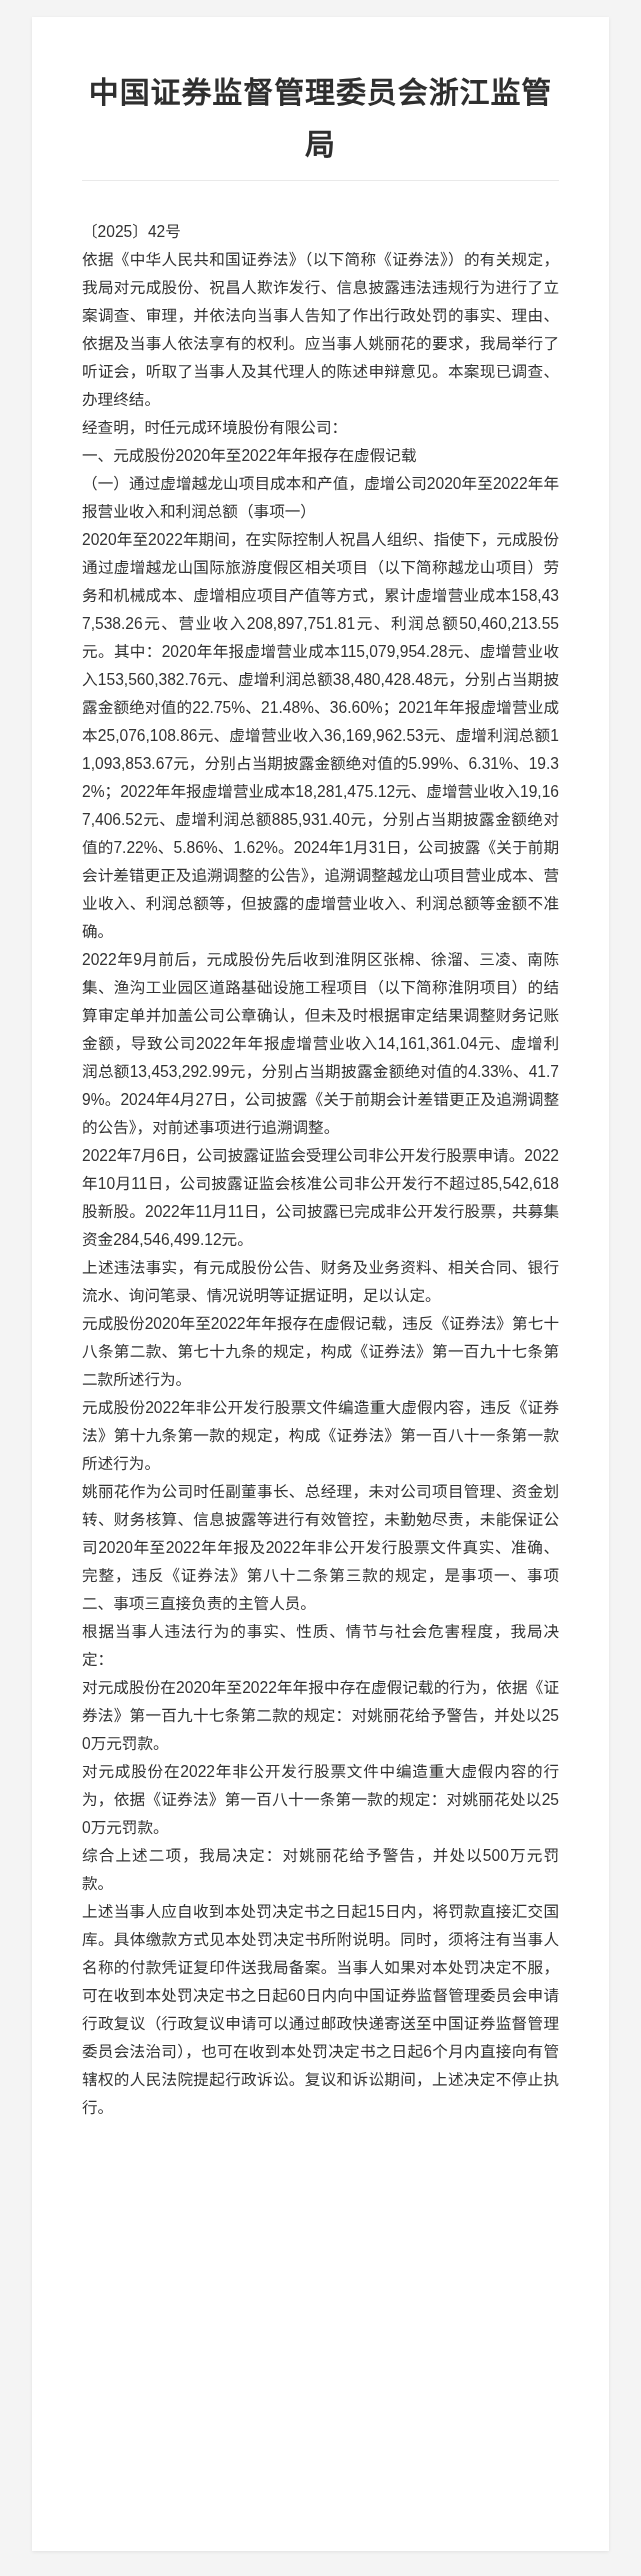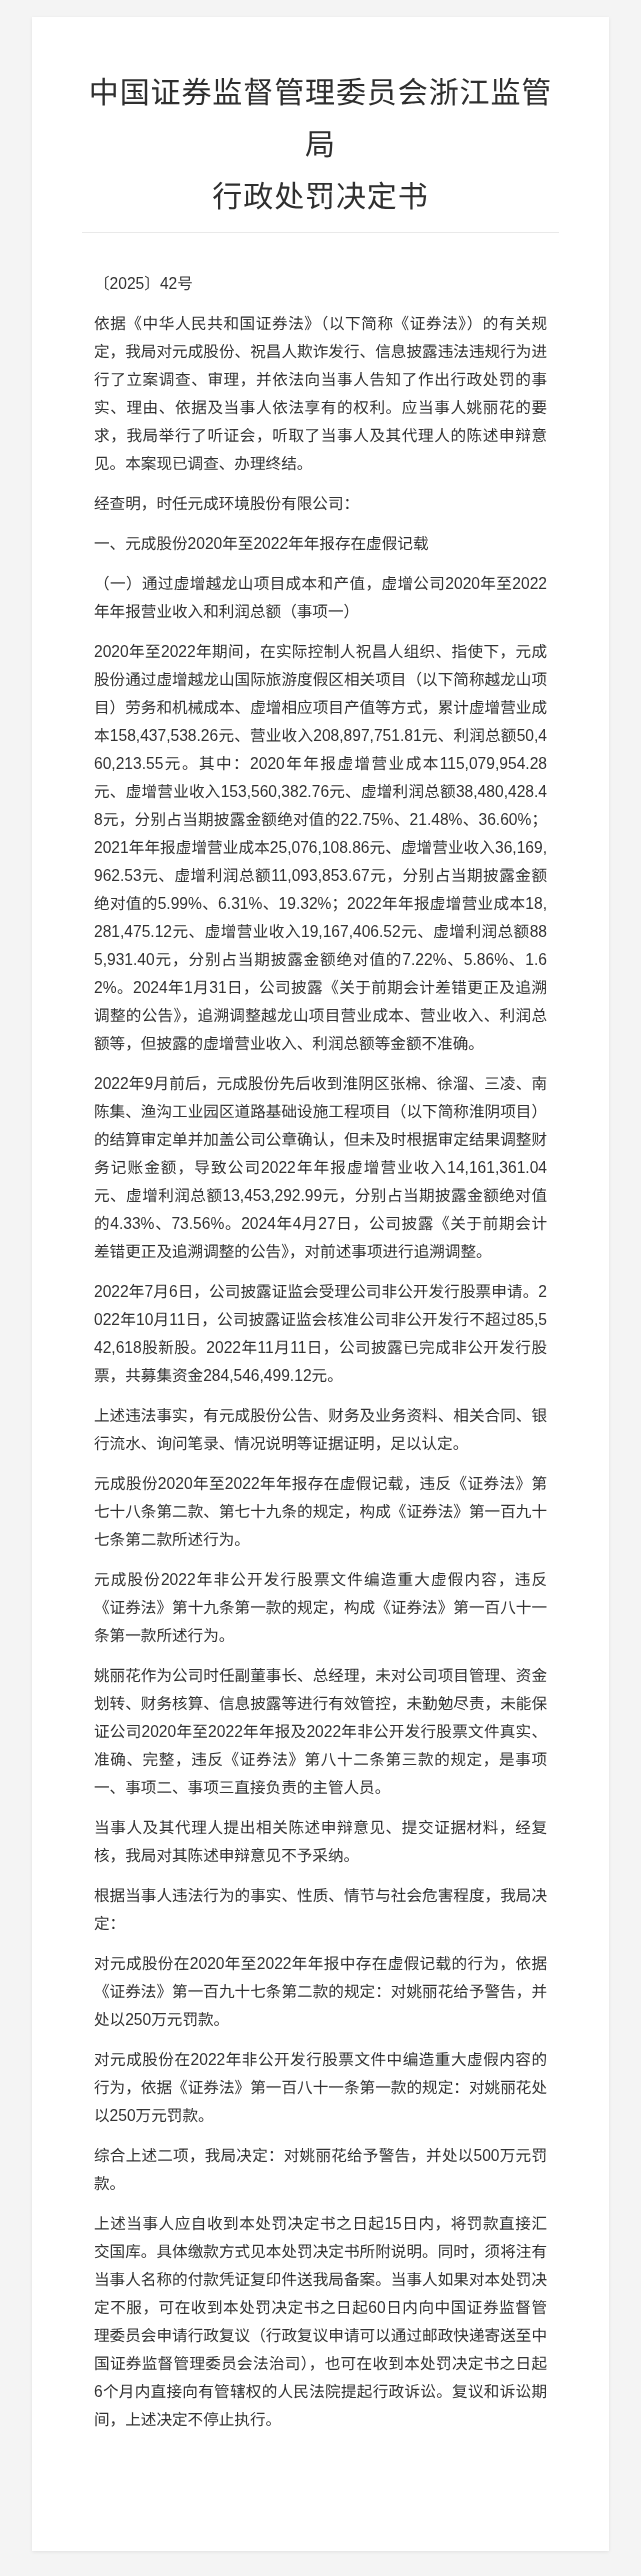--- a/index.html
+++ b/index.html
@@ -17,67 +17,65 @@
   .card {
     width: 577px;
     margin: 16.5px auto 0 auto;
     min-height: 2534px;
     background: #ffffff;
     box-shadow: 0 0.9px 3.7px rgba(0,0,0,0.08);
     padding: 50px 50px 55px 50px;
   }
   .doc-title {
     font-size: 30px;
-    font-weight: 400;
+    font-weight: 700;
     color: #2f2f2f;
     text-align: center;
     line-height: 52px;
     letter-spacing: 0.9px;
   }
   .doc-title span { display: block; }
   .title-divider {
     border: none;
     border-top: 0.9px solid #e9e9e9;
     margin: 9.2px 0 37px 0;
   }
   .doc-body {
     color: #333333;
     font-size: 15.6px;
     line-height: 28px;
     text-align: justify;
     text-justify: inter-ideograph;
     word-break: break-all;
   }
-  .doc-body p { margin: 12px; }
+  .doc-body p { margin: 0; }
 </style>
 </head>
 <body>
 
 <div class="card">
   <h1 class="doc-title">
     <span>中国证券监督管理委员会浙江监管局</span>
-    <span>行政处罚决定书</span>
   </h1>
   <hr class="title-divider">
   <div class="doc-body">
     <p>〔2025〕42号</p>
     <div>
 
         <p>依据《中华人民共和国证券法》（以下简称《证券法》）的有关规定，我局对元成股份、祝昌人欺诈发行、信息披露违法违规行为进行了立案调查、审理，并依法向当事人告知了作出行政处罚的事实、理由、依据及当事人依法享有的权利。应当事人姚丽花的要求，我局举行了听证会，听取了当事人及其代理人的陈述申辩意见。本案现已调查、办理终结。</p>
         <p>经查明，时任元成环境股份有限公司：</p>
         <p>一、元成股份2020年至2022年年报存在虚假记载</p>
         <p>（一）通过虚增越龙山项目成本和产值，虚增公司2020年至2022年年报营业收入和利润总额（事项一）</p>
         <p>2020年至2022年期间，在实际控制人祝昌人组织、指使下，元成股份通过虚增越龙山国际旅游度假区相关项目（以下简称越龙山项目）劳务和机械成本、虚增相应项目产值等方式，累计虚增营业成本158,437,538.26元、营业收入208,897,751.81元、利润总额50,460,213.55元。其中：2020年年报虚增营业成本115,079,954.28元、虚增营业收入153,560,382.76元、虚增利润总额38,480,428.48元，分别占当期披露金额绝对值的22.75%、21.48%、36.60%；2021年年报虚增营业成本25,076,108.86元、虚增营业收入36,169,962.53元、虚增利润总额11,093,853.67元，分别占当期披露金额绝对值的5.99%、6.31%、19.32%；2022年年报虚增营业成本18,281,475.12元、虚增营业收入19,167,406.52元、虚增利润总额885,931.40元，分别占当期披露金额绝对值的7.22%、5.86%、1.62%。2024年1月31日，公司披露《关于前期会计差错更正及追溯调整的公告》，追溯调整越龙山项目营业成本、营业收入、利润总额等，但披露的虚增营业收入、利润总额等金额不准确。</p>
-        <p>2022年9月前后，元成股份先后收到淮阴区张棉、徐溜、三凌、南陈集、渔沟工业园区道路基础设施工程项目（以下简称淮阴项目）的结算审定单并加盖公司公章确认，但未及时根据审定结果调整财务记账金额，导致公司2022年年报虚增营业收入14,161,361.04元、虚增利润总额13,453,292.99元，分别占当期披露金额绝对值的4.33%、73.56%。2024年4月27日，公司披露《关于前期会计差错更正及追溯调整的公告》，对前述事项进行追溯调整。</p>
+        <p>2022年9月前后，元成股份先后收到淮阴区张棉、徐溜、三凌、南陈集、渔沟工业园区道路基础设施工程项目（以下简称淮阴项目）的结算审定单并加盖公司公章确认，但未及时根据审定结果调整财务记账金额，导致公司2022年年报虚增营业收入14,161,361.04元、虚增利润总额13,453,292.99元，分别占当期披露金额绝对值的4.33%、41.79%。2024年4月27日，公司披露《关于前期会计差错更正及追溯调整的公告》，对前述事项进行追溯调整。</p>
         <p>2022年7月6日，公司披露证监会受理公司非公开发行股票申请。2022年10月11日，公司披露证监会核准公司非公开发行不超过85,542,618股新股。2022年11月11日，公司披露已完成非公开发行股票，共募集资金284,546,499.12元。</p>
         <p>上述违法事实，有元成股份公告、财务及业务资料、相关合同、银行流水、询问笔录、情况说明等证据证明，足以认定。</p>
         <p>元成股份2020年至2022年年报存在虚假记载，违反《证券法》第七十八条第二款、第七十九条的规定，构成《证券法》第一百九十七条第二款所述行为。</p>
         <p>元成股份2022年非公开发行股票文件编造重大虚假内容，违反《证券法》第十九条第一款的规定，构成《证券法》第一百八十一条第一款所述行为。</p>
         <p>姚丽花作为公司时任副董事长、总经理，未对公司项目管理、资金划转、财务核算、信息披露等进行有效管控，未勤勉尽责，未能保证公司2020年至2022年年报及2022年非公开发行股票文件真实、准确、完整，违反《证券法》第八十二条第三款的规定，是事项一、事项二、事项三直接负责的主管人员。</p>
-        <p>当事人及其代理人提出相关陈述申辩意见、提交证据材料，经复核，我局对其陈述申辩意见不予采纳。</p>
         <p>根据当事人违法行为的事实、性质、情节与社会危害程度，我局决定：</p>
         <p>对元成股份在2020年至2022年年报中存在虚假记载的行为，依据《证券法》第一百九十七条第二款的规定：对姚丽花给予警告，并处以250万元罚款。</p>
         <p>对元成股份在2022年非公开发行股票文件中编造重大虚假内容的行为，依据《证券法》第一百八十一条第一款的规定：对姚丽花处以250万元罚款。</p>
         <p>综合上述二项，我局决定：对姚丽花给予警告，并处以500万元罚款。</p>
         <p>上述当事人应自收到本处罚决定书之日起15日内，将罚款直接汇交国库。具体缴款方式见本处罚决定书所附说明。同时，须将注有当事人名称的付款凭证复印件送我局备案。当事人如果对本处罚决定不服，可在收到本处罚决定书之日起60日内向中国证券监督管理委员会申请行政复议（行政复议申请可以通过邮政快递寄送至中国证券监督管理委员会法治司），也可在收到本处罚决定书之日起6个月内直接向有管辖权的人民法院提起行政诉讼。复议和诉讼期间，上述决定不停止执行。</p>
       </div>
 
   </div>
 </div>
 

